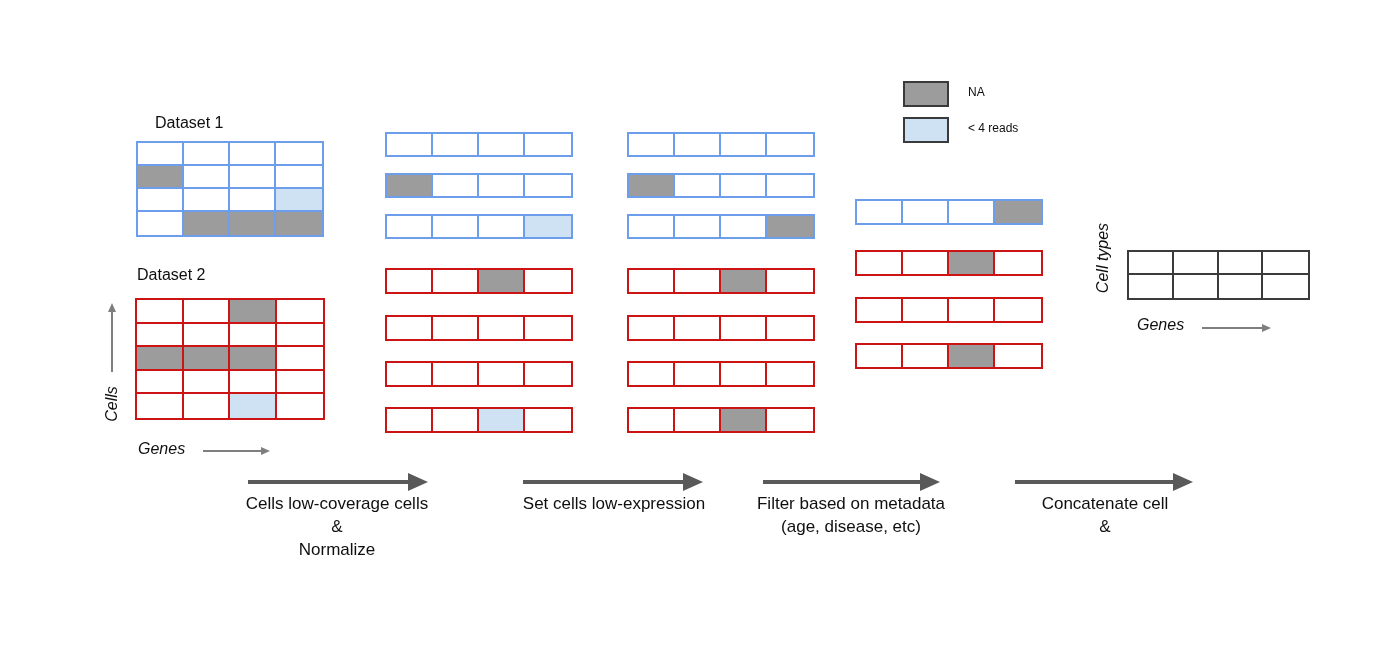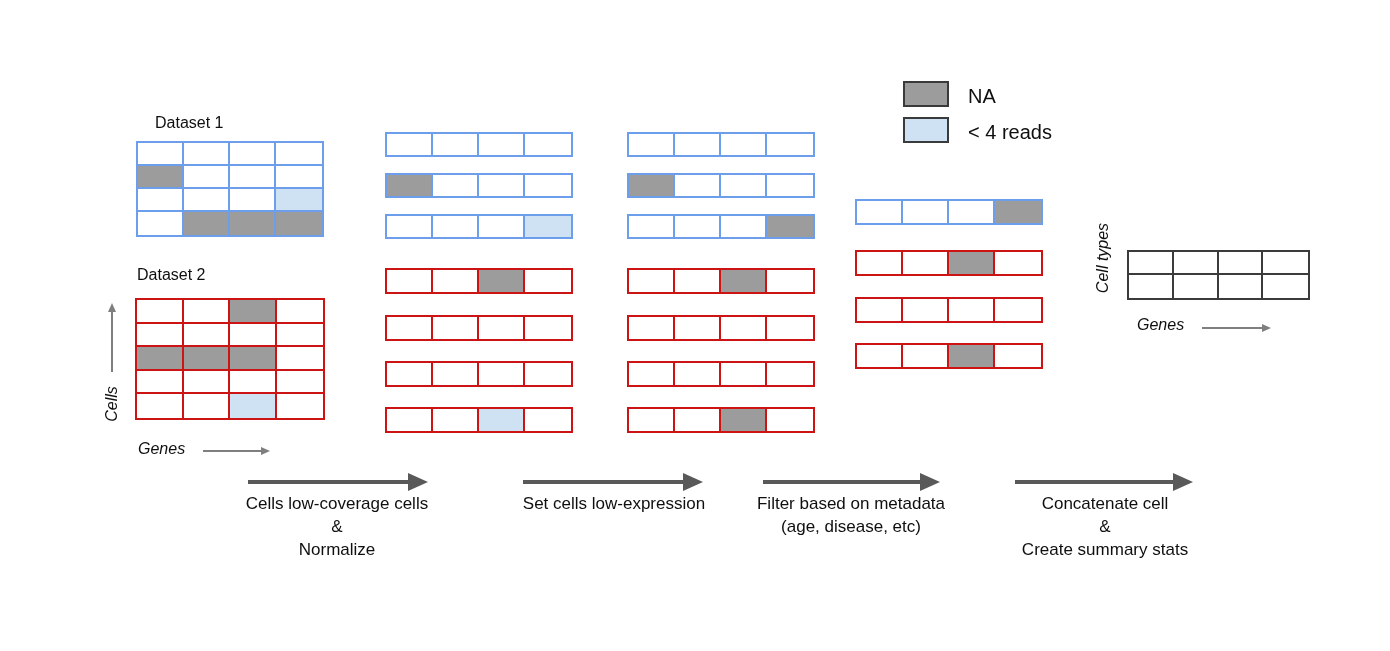--- a/index.html
+++ b/index.html
@@ -39,21 +39,21 @@
   }
   .swatch {
     position: absolute;
     width: 46px;
     height: 26px;
     box-sizing: border-box;
     border: 2px solid #3a3a3a;
   }
   .legend-text {
     position: absolute;
-    font-size: 20px;
+    font-size: 12px;
     white-space: nowrap;
   }
   
   .harrow {
     position: absolute;
     height: 4px;
     background: var(--step-arrow, #595959);
   }
   .hhead {
     position: absolute;
@@ -316,16 +316,15 @@
   <div class="caption" style="left:614px;top:492px">
     <div>Set cells low-expression</div>
   </div>
   <div class="caption" style="left:851px;top:492px">
     <div>Filter based on metadata</div>
     <div>(age, disease, etc)</div>
   </div>
   <div class="caption" style="left:1105px;top:492px">
     <div>Concatenate cell</div>
     <div>&amp;</div>
-    <div>Create summary stats</div>
   </div>
 
 </div>
 
 </body></html>

